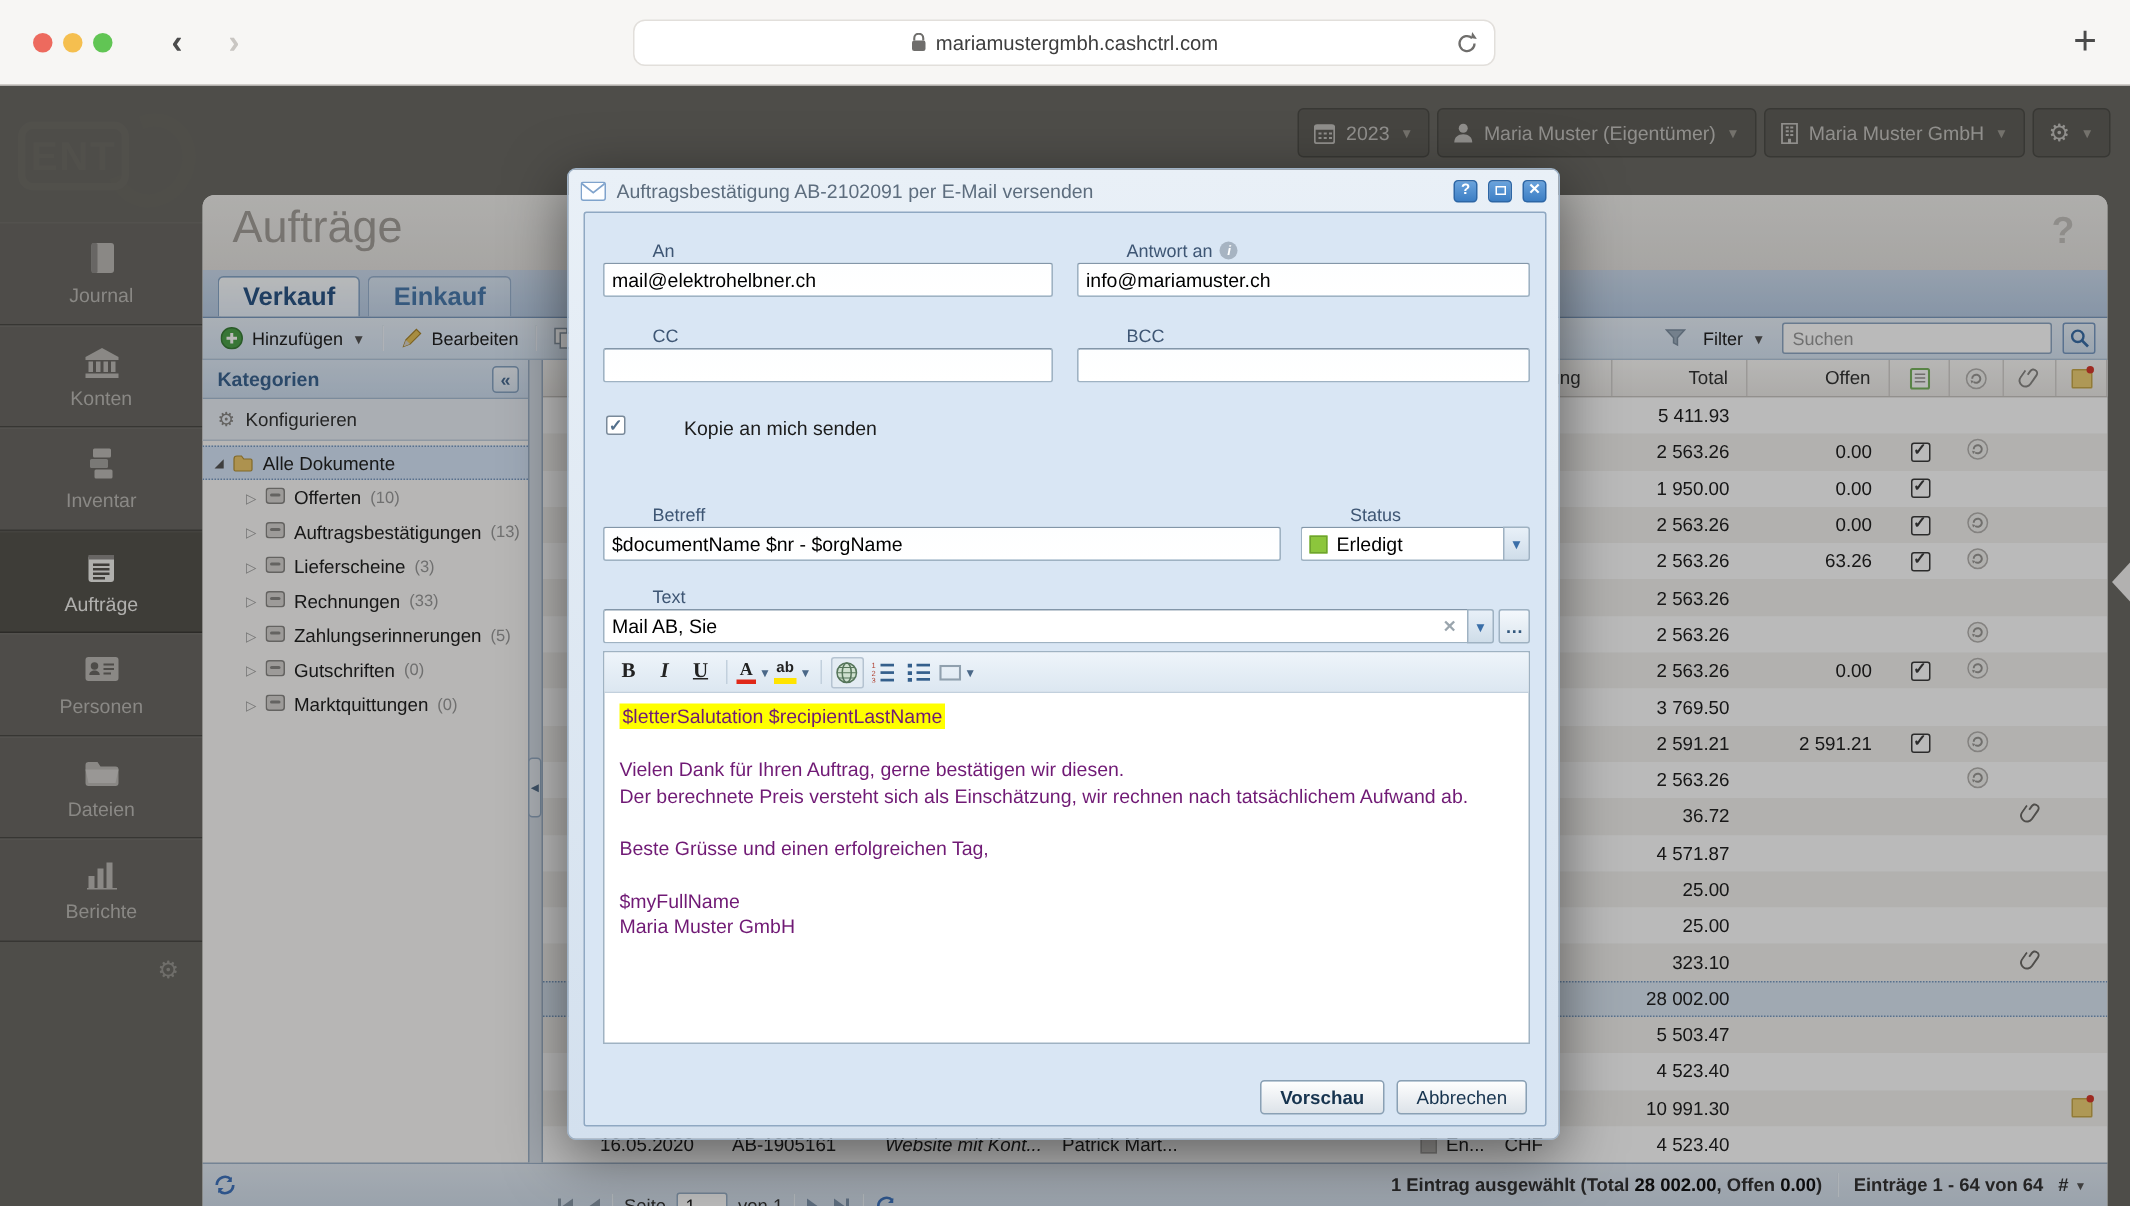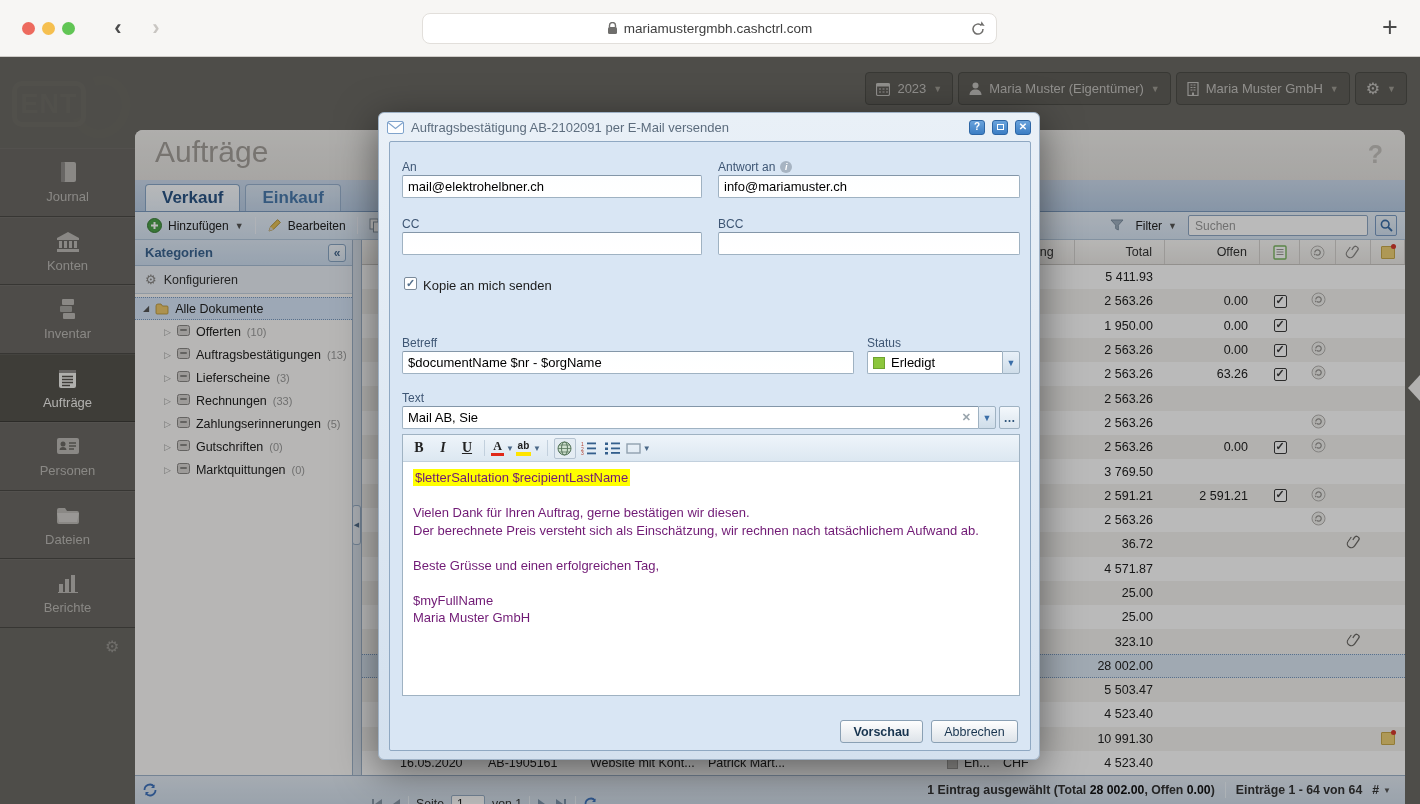--- a/index.html
+++ b/index.html
@@ -78,21 +78,21 @@
   
   .grid { flex:1; display:flex; flex-direction:column; min-width:0; background:#fff; }
   .ghead { height:25px; flex:none; background:linear-gradient(#fbfaf8,#edebe8); border-bottom:1px solid #c9c6c2; display:flex; font-size:12.5px; color:#333; }
   .ghead .c { border-right:1px solid #d5d2cf; }
   .grows { flex:1; overflow:hidden; }
   .trow { height:24.3px; display:flex; font-size:12.5px; color:#222; background:#fff; }
   .trow.alt { background:#f4f3f0; }
   .trow.sel { background:#dce8f5; border-top:1px dotted #7a9cc2; border-bottom:1px dotted #7a9cc2; }
   .c { display:flex; align-items:center; height:100%; overflow:hidden; white-space:nowrap; flex:none; }
   .ci{ width:18px; } .cd{ width:90px; padding-left:20px; } .cn{ width:110px; padding-left:18px; }
-  .ct{ width:120px; padding-left:10px; } .cp{ flex:1; padding-left:8px; }
+  .ct{ width:120px; padding-left:10px;font-style:italic; } .cp{ flex:1; padding-left:8px; }
   .cs{ width:57px; padding-left:7px; gap:6px; } .cc{ width:78px; padding-left:6px; }
   .cT{ width:90px; } .cO{ width:95px; }
   .cB{ width:40px; justify-content:center; } .cL{ width:36px; justify-content:center; }
   .cC2{ width:35px; justify-content:center; } .cN2{ width:34px; justify-content:center; }
   .num { justify-content:flex-end; padding-right:12px; }
   .chk { width:13px; height:13px; border:1.5px solid #3c3c3c; border-radius:2px; background:#fff; color:#3c3c3c; font-size:11px; font-weight:bold; display:flex; align-items:center; justify-content:center; line-height:1; }
   .chk::after { content:"✓"; margin-top:-2px; }
   .st-sq { width:11px; height:11px; background:#cbc9c6; border:1px solid #a8a6a3; display:inline-block; }
   .note-ico { width:14px; height:13px; background:#efd176; border:1px solid #c9a94a; border-radius:1px; position:relative; }
   .note-ico::after { content:""; position:absolute; right:-2px; top:-3px; width:5px; height:5px; border-radius:50%; background:#d83a2e; }
@@ -106,21 +106,21 @@
   .bb-right b { color:#111; }
   .hashcol { display:flex; align-items:center; gap:4px; color:#333; }
 
   
   .modal { position:absolute; left:378px; top:55px; width:662px; height:648px; z-index:100; background:linear-gradient(#e9f0f7,#d3e0ee); border:1px solid #9fb2c6; border-radius:6px; box-shadow:0 10px 40px rgba(0,0,0,0.5); }
   .m-titlebar { height:28px; display:flex; align-items:center; gap:7px; padding:0 8px; }
   .m-title { flex:1; font-size:13px; color:#5d6d7e; overflow:hidden; white-space:nowrap; }
   .m-btn { width:16px; height:15px; background:linear-gradient(#6aa3dc,#3c7ec4); border:1px solid #2d66a5; border-radius:3px; color:#fff; font-size:10px; font-weight:bold; display:flex; align-items:center; justify-content:center; line-height:1; }
   .m-btn .sq { width:7px; height:6px; border:1.5px solid #fff; display:block; }
   .m-body { position:absolute; left:10px; top:28px; width:642px; height:610px; border:1px solid #8fa8c2; border-radius:2px; background:#d9e6f4; }
-  .f-label { position:absolute; font-size:12px; color:#3e5674; display:flex; align-items:center; gap:5px; }
+  .f-label { position:absolute; font-size:12px; color:#3e5674; display:flex; align-items:center; gap:5px;margin-left:33px; }
   .f-input { position:absolute; height:23px; border:1px solid #9fb2c2; border-top-color:#8396a8; border-radius:2px; background:linear-gradient(#fdfeff,#ffffff); font-size:13px; color:#000; padding:2px 5px; font-family:"Liberation Sans",sans-serif; }
   .info-dot { width:12px; height:12px; border-radius:50%; background:#a7b4c2; color:#fff; font-size:9px; font-weight:bold; font-style:italic; display:inline-flex; align-items:center; justify-content:center; }
   .cbx { position:absolute; width:13px; height:13px; background:#fff; border:1px solid #7a8a9a; border-radius:2px; color:#54708c; font-size:11px; font-weight:bold; display:flex; align-items:center; justify-content:center; }
   .combo { position:absolute; display:flex; }
   .combo-field { flex:1; height:23px; background:#fff; border:1px solid #9fb2c2; border-top-color:#8396a8; border-right:none; border-radius:2px 0 0 2px; display:flex; align-items:center; gap:6px; padding:0 5px; font-size:13px; color:#000; }
   .combo-trig { width:18px; height:23px; background:linear-gradient(#e8f0f8,#cfdde9); border:1px solid #9fb2c2; border-radius:0 2px 2px 0; display:flex; align-items:center; justify-content:center; color:#3a6ea8; font-size:9px; }
   .green-sq { width:12px; height:12px; background:#8cc63c; border:1px solid #6fa32e; }
   .x-clear { margin-left:auto; color:#9aa5ad; font-size:11px; font-weight:bold; padding:0 2px; }
   .dots-btn { width:21px; height:23px; margin-left:3px; border:1px solid #9fb2c2; border-radius:2px; background:linear-gradient(#f4f8fc,#dbe5ee); color:#33587d; font-weight:bold; font-size:12px; display:flex; align-items:center; justify-content:center; }
   .editor { position:absolute; left:12px; top:292px; width:618px; height:262px; border:1px solid #9fb2c2; background:#fff; display:flex; flex-direction:column; }

